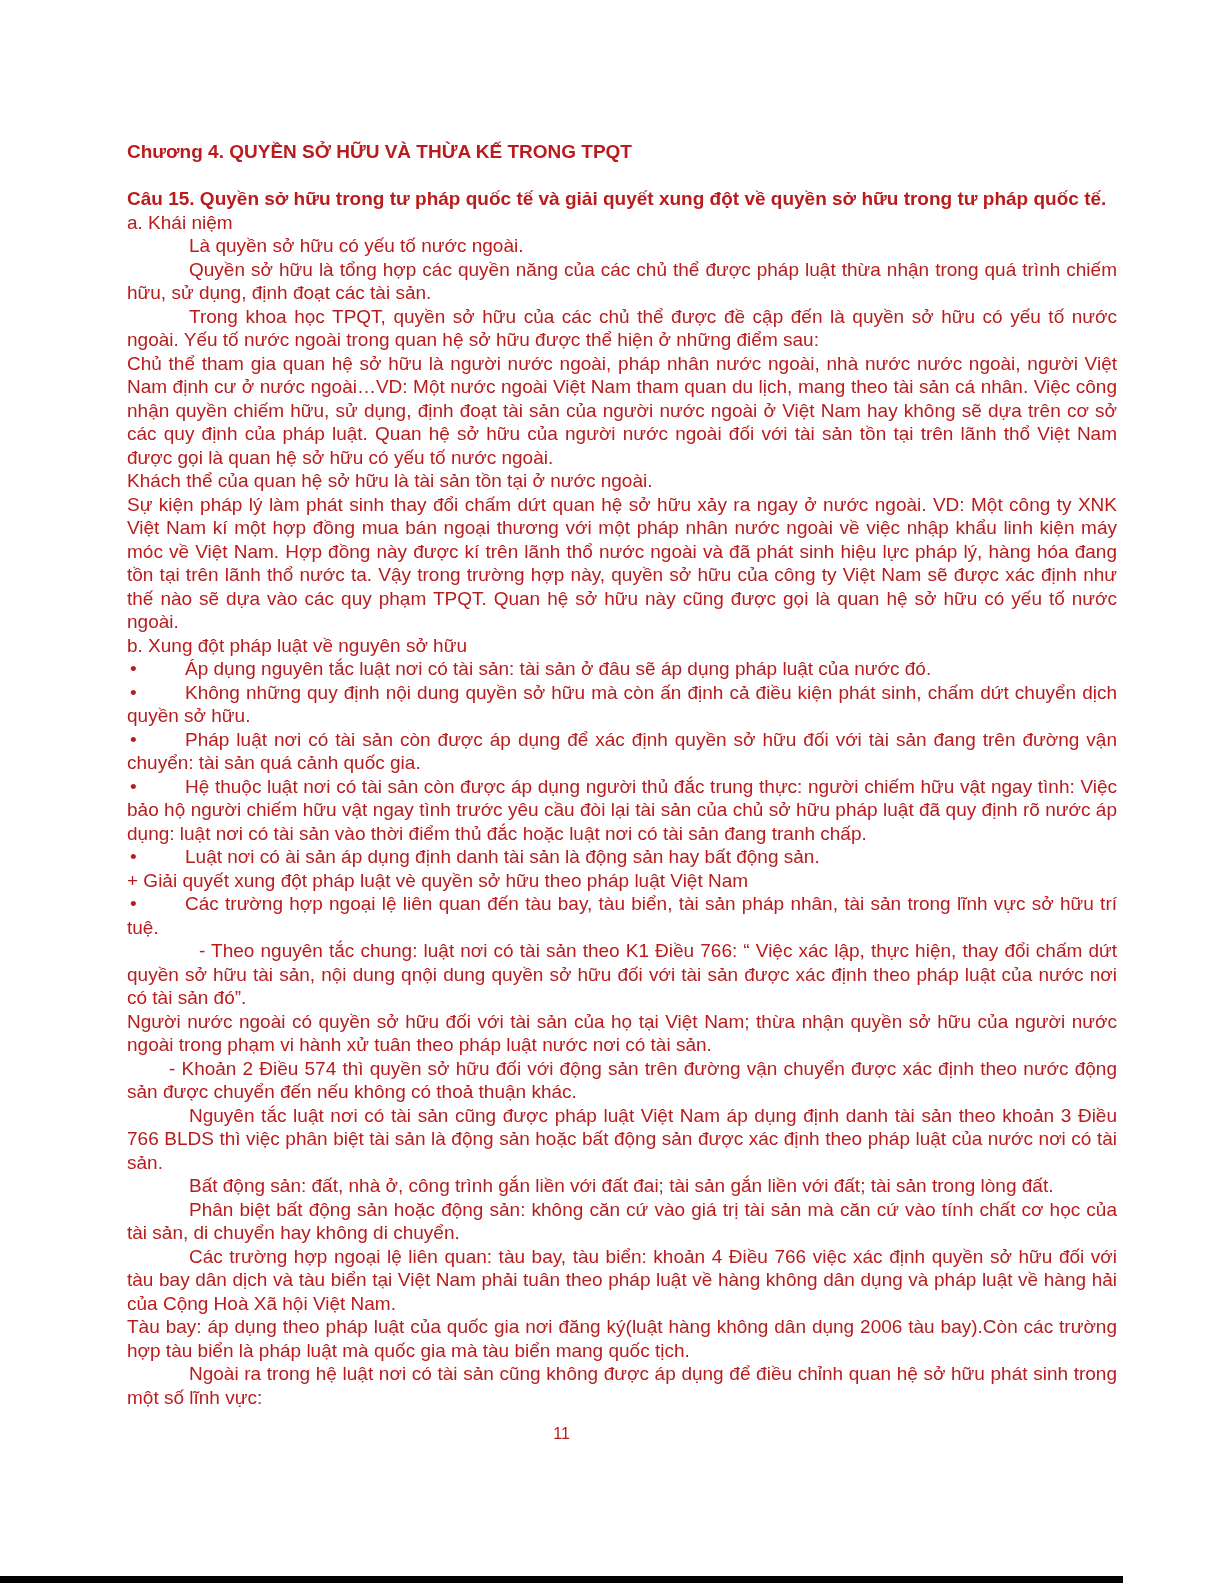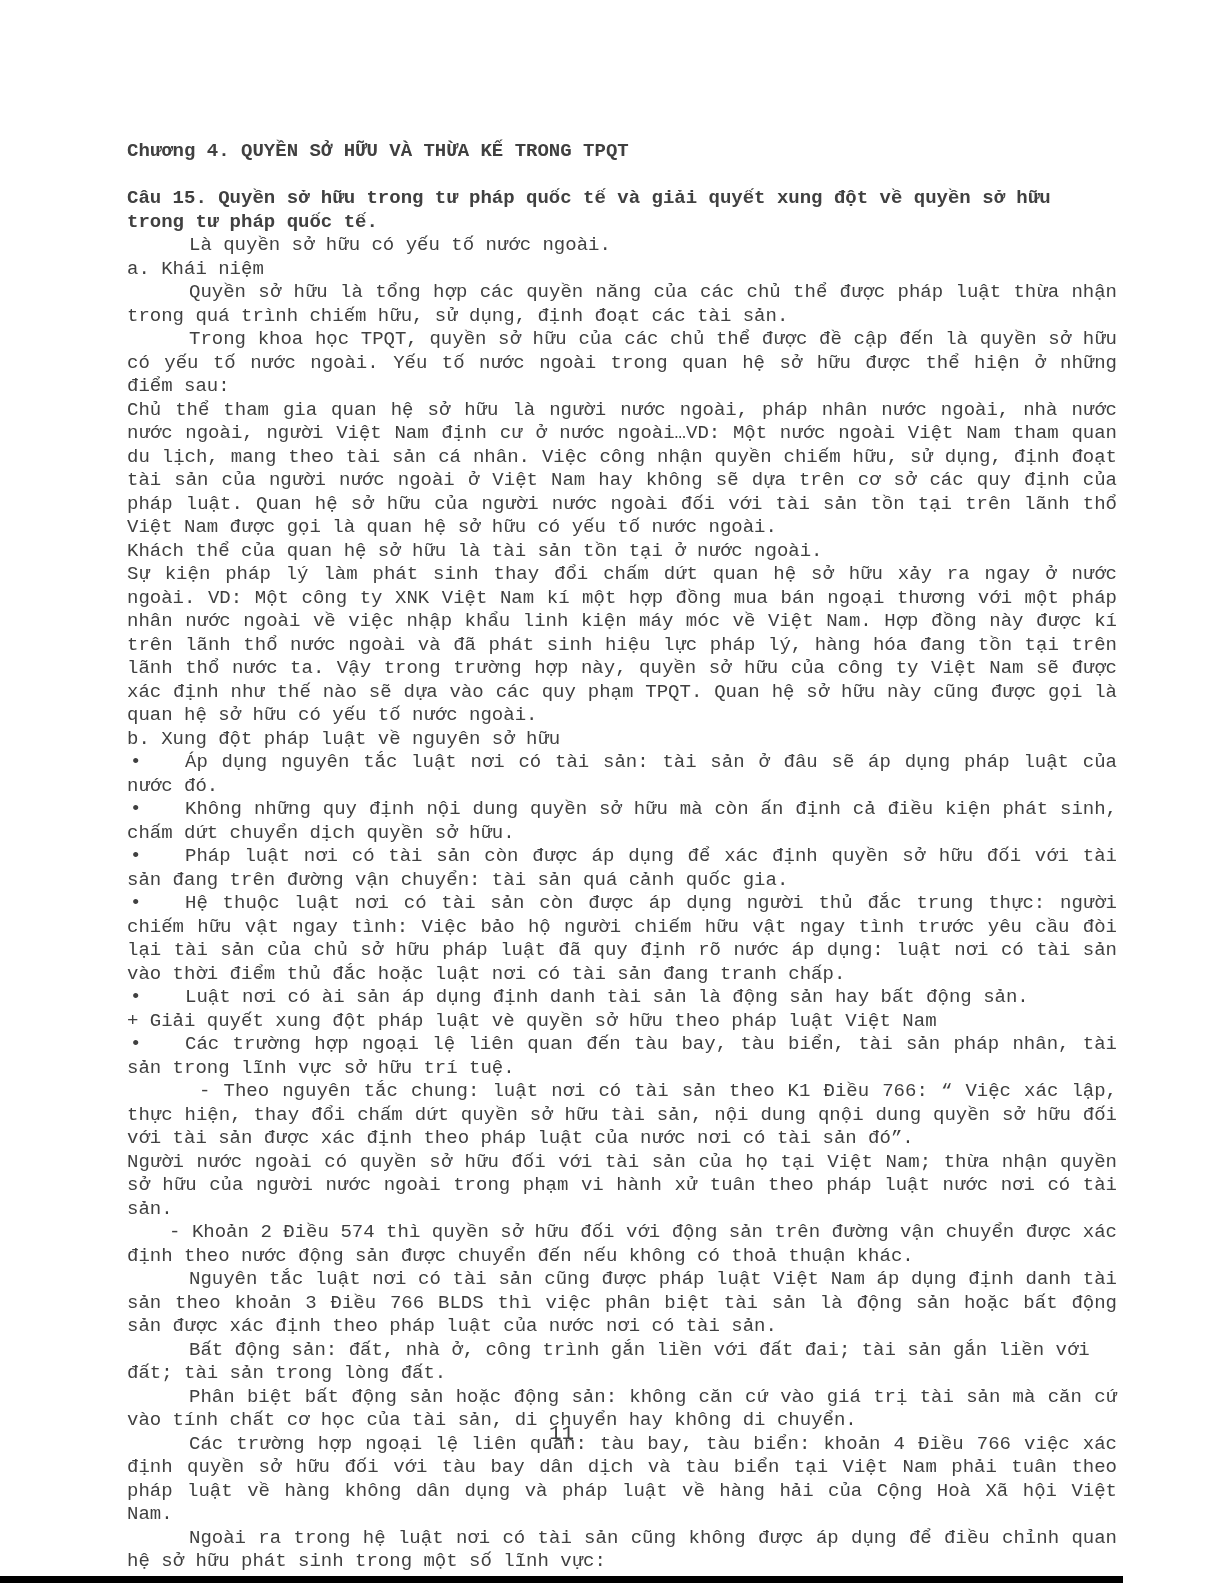--- a/index.html
+++ b/index.html
@@ -2,22 +2,22 @@
 <html><head>
 <meta charset="utf-8">
 <style>
   html,body { margin:0; padding:0; background:#ffffff; }
   .page {
     position:relative;
     width:1123px;
     height:1585px;
     background:#ffffff;
     overflow:hidden;
-    font-family:Liberation Mono, monospace;
-    color:#404040;
+    font-family:Liberation Sans, sans-serif;
+    color:#b91c1c;
   }
   .content {
     position:absolute;
     left:127px;
     top:140px;
     width:990px;
     font-size:19px;
     line-height:23.5px;
   }
   .ln { margin:0; padding:0; }
@@ -32,42 +32,42 @@
     width:58px;
     padding-left:3px;
     box-sizing:border-box;
   }
   .page-number {
     position:absolute;
     top:1422px;
     left:0;
     width:100%;
     text-align:center;
-    font-size:21px;
+    font-size:16px;
     line-height:23.5px;
   }
   .bottom-bar {
     position:absolute;
     left:0;
     bottom:2px;
     width:1221px;
     height:7px;
     background:#000000;
   }
 </style>
 </head>
 <body>
 
 <div class="page">
   <div class="content">
 
     <p class="ln b gap-after">Chương 4. QUYỀN SỞ HỮU VÀ THỪA KẾ TRONG TPQT</p>
     <p class="ln b">Câu 15.  Quyền sở hữu trong tư pháp quốc tế và giải quyết xung đột về quyền sở hữu trong tư pháp quốc tế.</p>
+    <p class="ln">a. Khái niệm</p>
     <p class="ln ind">Là quyền sở hữu có yếu tố nước ngoài.</p>
-    <p class="ln">a. Khái niệm</p>
     <p class="ln ind jf">Quyền sở hữu là tổng hợp các quyền năng của các chủ thể được pháp luật thừa nhận trong quá trình chiếm hữu, sử dụng, định đoạt các tài sản.</p>
     <p class="ln ind jf">Trong khoa học TPQT, quyền sở hữu của các chủ thể được đề cập đến là quyền sở hữu có yếu tố nước ngoài. Yếu tố nước ngoài trong quan hệ sở hữu được thể hiện ở những điểm sau:</p>
     <p class="ln jf">Chủ thể tham gia quan hệ sở hữu là người nước ngoài, pháp nhân nước ngoài, nhà nước nước ngoài, người Việt Nam định cư ở nước ngoài…VD: Một nước ngoài Việt Nam tham quan du lịch, mang theo tài sản cá nhân. Việc công nhận quyền chiếm hữu, sử dụng, định đoạt tài sản của người nước ngoài ở Việt Nam hay không sẽ dựa trên cơ sở các quy định của pháp luật. Quan hệ sở hữu của người nước ngoài đối với tài sản tồn tại trên lãnh thổ Việt Nam được gọi là quan hệ sở hữu có yếu tố nước ngoài.</p>
     <p class="ln">Khách thể của quan hệ sở hữu là tài sản tồn tại ở nước ngoài.</p>
     <p class="ln jf">Sự kiện pháp lý làm phát sinh thay đổi chấm dứt quan hệ sở hữu xảy ra ngay ở nước ngoài. VD: Một công ty XNK Việt Nam kí một hợp đồng mua bán ngoại thương với một pháp nhân nước ngoài về việc nhập khẩu linh kiện máy móc về Việt Nam. Hợp đồng này được kí trên lãnh thổ nước ngoài và đã phát sinh hiệu lực pháp lý, hàng hóa đang tồn tại trên lãnh thổ nước ta. Vậy trong trường hợp này, quyền sở hữu của công ty Việt Nam sẽ được xác định như thế nào sẽ dựa vào các quy phạm TPQT. Quan hệ sở hữu này cũng được gọi là quan hệ sở hữu có yếu tố nước ngoài.</p>
     <p class="ln">b. Xung đột pháp luật về nguyên sở hữu</p>
 
     <p class="ln jf"><span class="blt">•</span><span>Áp dụng nguyên tắc luật nơi có tài sản: tài sản ở đâu sẽ áp dụng pháp luật của nước đó.</span></p>
     <p class="ln jf"><span class="blt">•</span><span>Không những quy định nội dung quyền sở hữu mà còn ấn định cả điều kiện phát sinh, chấm dứt chuyển dịch quyền sở hữu.</span></p>
     <p class="ln jf"><span class="blt">•</span><span>Pháp luật nơi có tài sản còn được áp dụng để xác định quyền sở hữu đối với tài sản đang trên đường vận chuyển: tài sản quá cảnh quốc gia.</span></p>
@@ -76,19 +76,20 @@
     <p class="ln">+  Giải quyết xung đột pháp luật vè quyền sở hữu theo pháp luật Việt Nam</p>
 
     <p class="ln jf"><span class="blt">•</span><span>Các trường hợp ngoại lệ liên quan đến tàu bay, tàu biển, tài sản pháp nhân, tài sản trong lĩnh vực sở hữu trí tuệ.</span></p>
     <p class="ln ind-lg jf">- Theo nguyên tắc chung: luật nơi có tài sản theo K1 Điều 766: “ Việc xác lập, thực hiện, thay đổi chấm dứt quyền sở hữu tài sản, nội dung qnội dung quyền sở hữu đối với tài sản được xác định theo pháp luật của nước nơi có tài sản đó”.</p>
     <p class="ln jf">Người nước ngoài có quyền sở hữu đối với tài sản của họ tại Việt Nam;  thừa nhận quyền sở hữu của người nước ngoài trong phạm vi hành xử tuân theo pháp luật nước nơi có tài sản.</p>
     <p class="ln ind-sm jf">- Khoản 2 Điều 574 thì quyền sở hữu đối với động sản trên đường vận chuyển được xác định theo nước động sản được chuyển đến nếu không có thoả thuận khác.</p>
     <p class="ln ind jf">Nguyên tắc luật nơi có tài sản cũng được pháp luật Việt Nam áp dụng định danh tài sản theo khoản 3 Điều 766 BLDS thì việc phân biệt tài sản là động sản hoặc bất động sản được xác định theo pháp luật của nước nơi có tài sản.</p>
     <p class="ln ind">Bất động sản: đất, nhà ở, công trình gắn liền với đất đai; tài sản gắn liền với đất; tài sản trong lòng đất.</p>
     <p class="ln ind jf">Phân biệt bất động sản hoặc động sản: không căn cứ vào giá trị tài sản mà căn cứ vào tính chất cơ học của tài sản, di chuyển hay không di chuyển.</p>
     <p class="ln ind jf">Các trường hợp ngoại lệ liên quan: tàu bay, tàu biển: khoản 4 Điều 766 việc xác định quyền sở hữu đối với tàu bay dân dịch và tàu biển tại Việt Nam phải tuân theo pháp luật về hàng không dân dụng và pháp luật về hàng hải của Cộng Hoà Xã hội Việt Nam.</p>
+    <p class="ln jf">Tàu bay: áp dụng theo pháp luật của quốc gia nơi đăng ký(luật hàng không dân dụng 2006 tàu bay).Còn các trường hợp tàu biển là pháp luật mà quốc gia mà tàu biển mang quốc tịch.</p>
     <p class="ln ind jf">Ngoài ra trong hệ luật nơi có tài sản cũng không được áp dụng để điều chỉnh quan hệ sở hữu phát sinh trong một số lĩnh vực:</p>
 
   </div>
 
   <div class="page-number">11</div>
   <div class="bottom-bar"></div>
 </div>
 
 </body></html>

